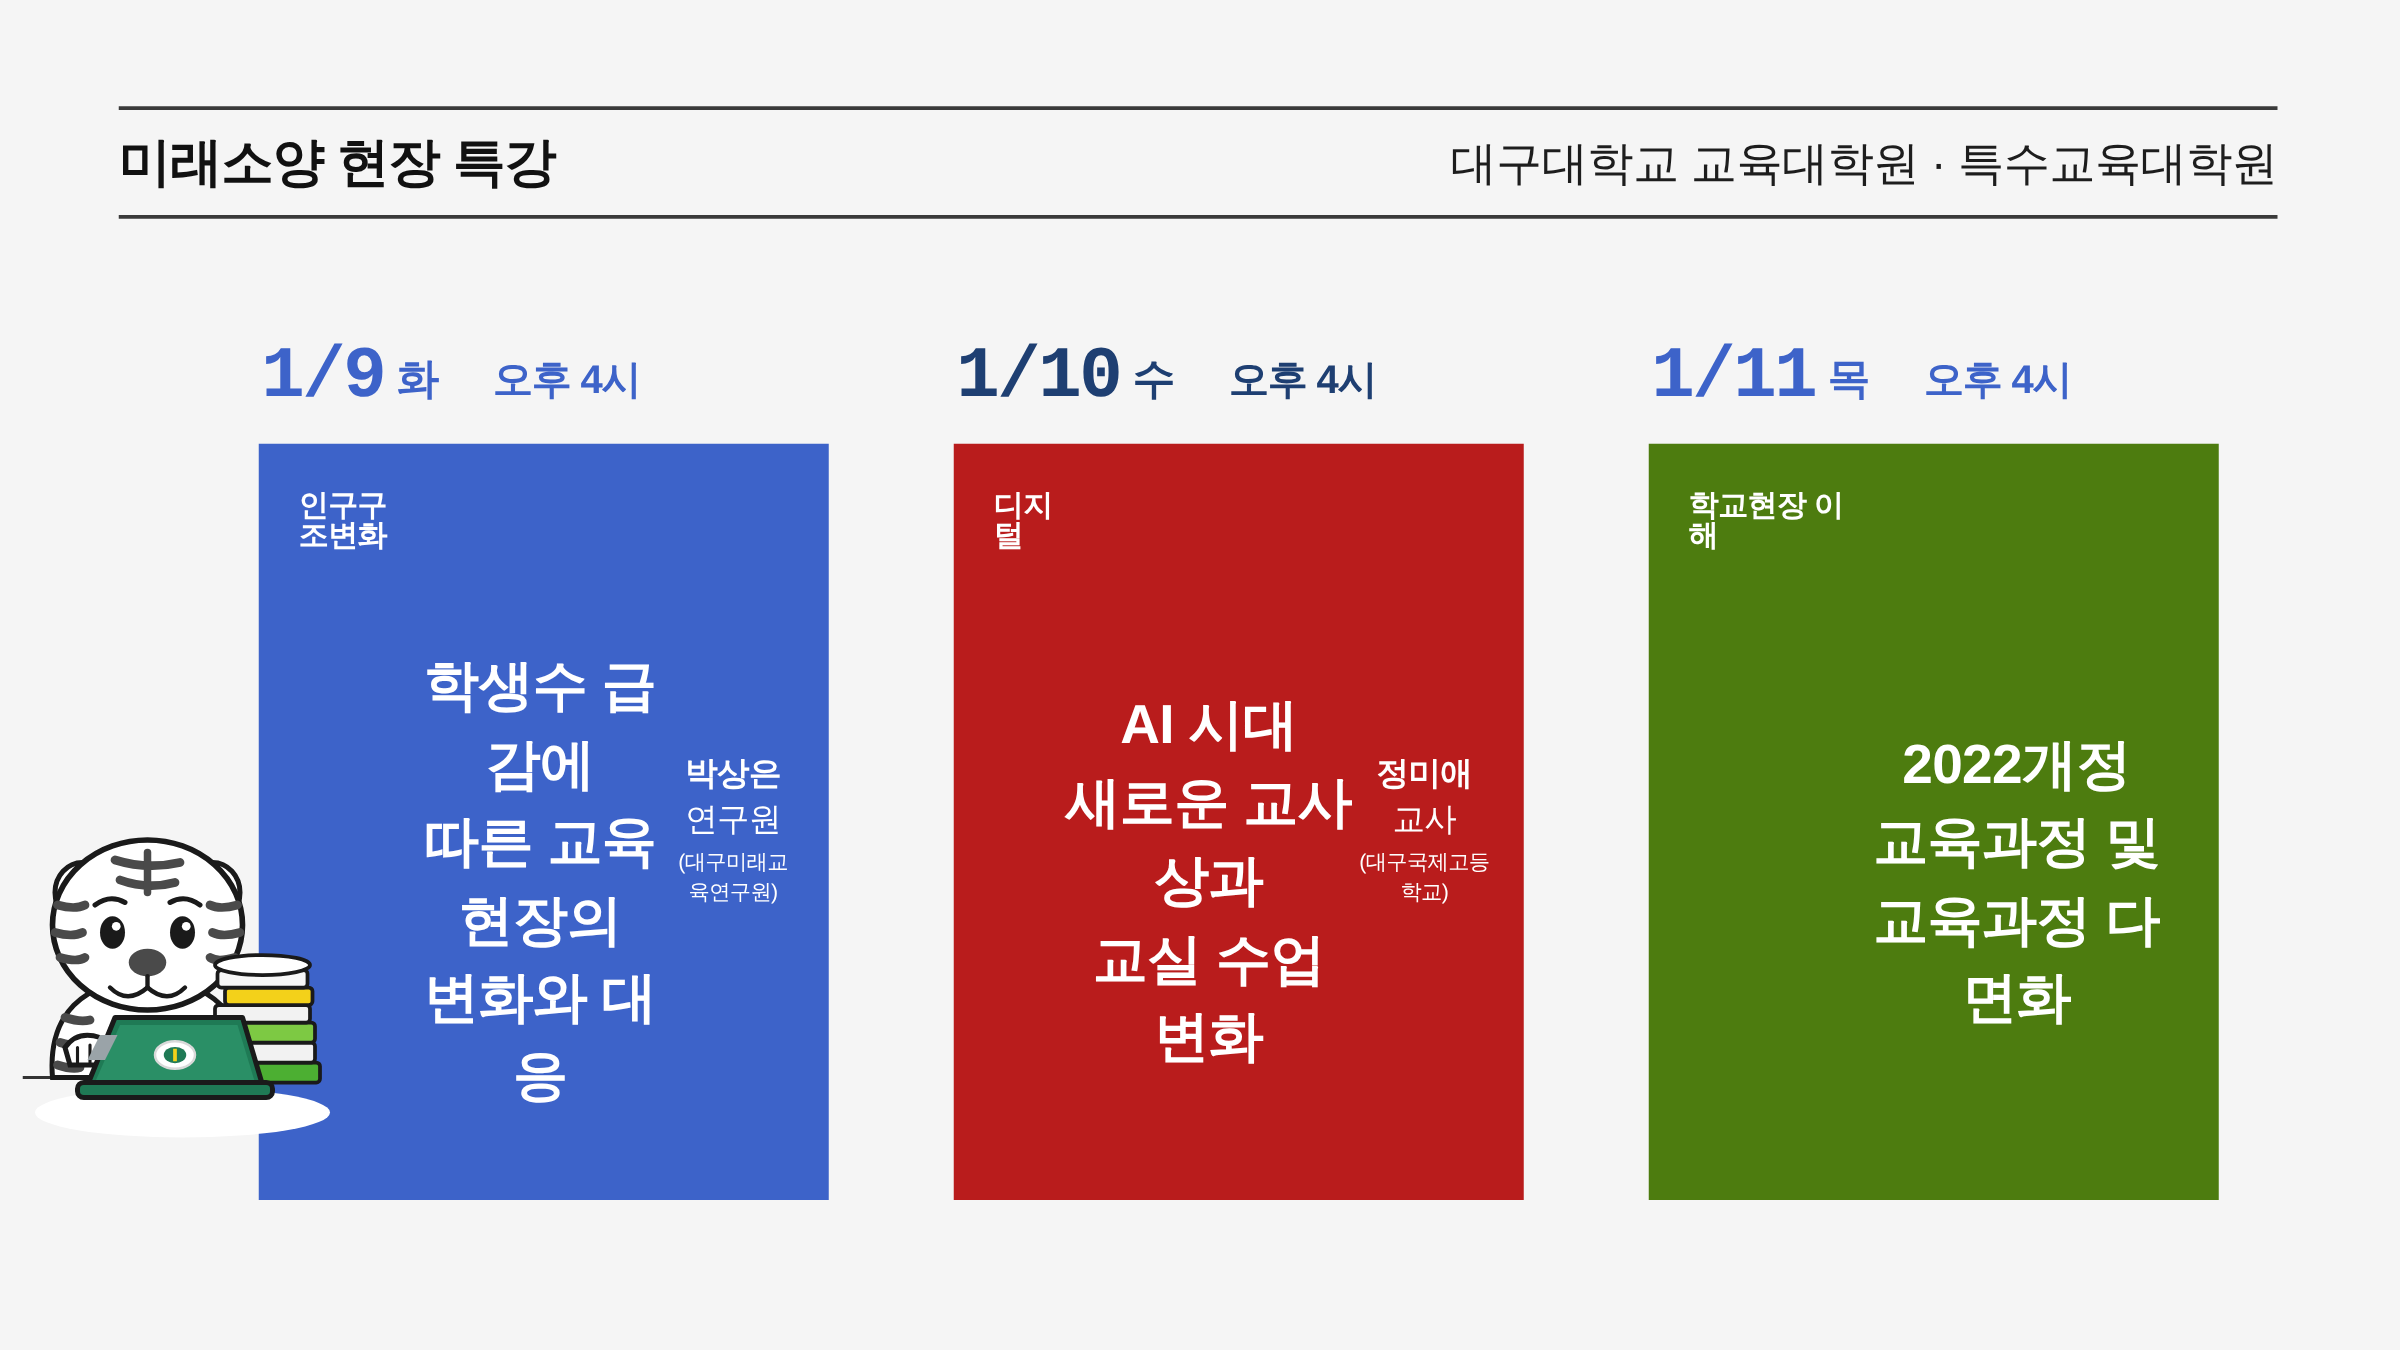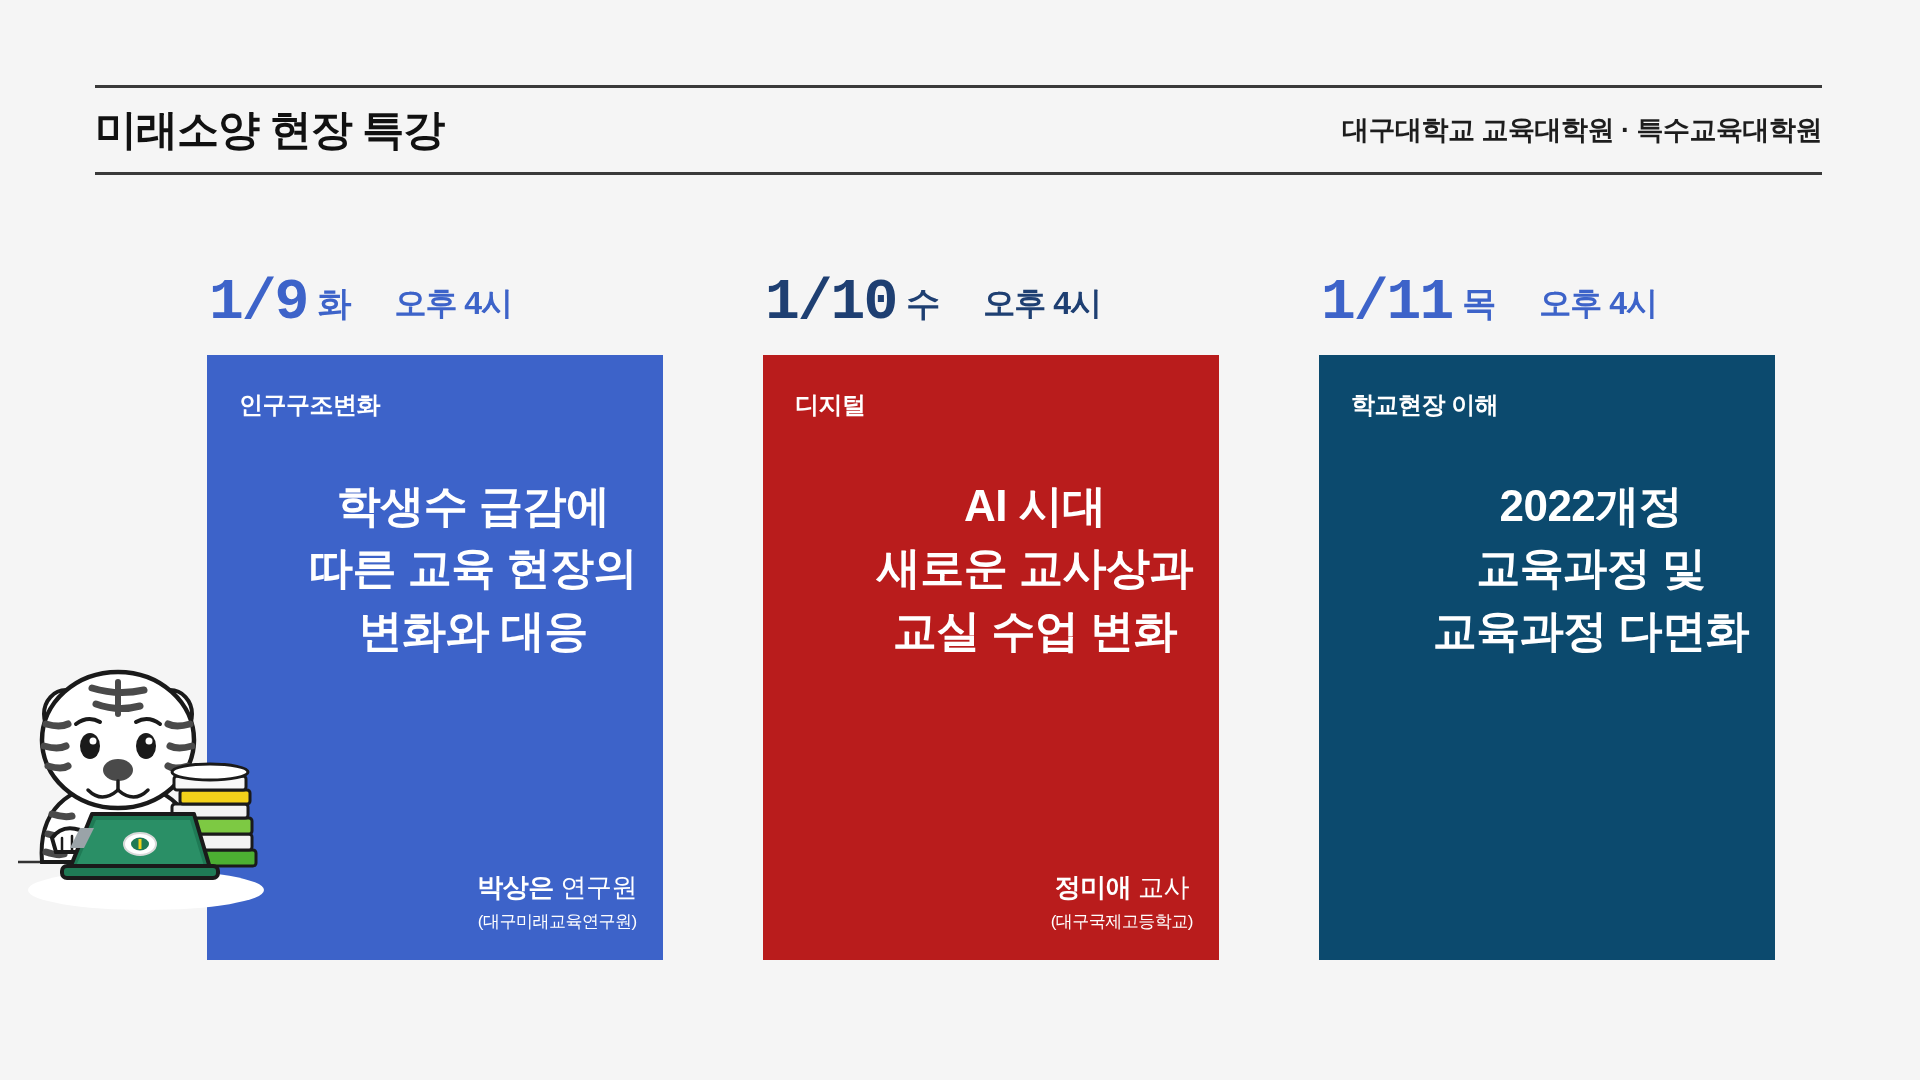--- a/index.html
+++ b/index.html
@@ -34,22 +34,22 @@
   }
   .header-title {
     font-size: 42px;
     font-weight: 700;
     color: #111111;
     letter-spacing: -1px;
     line-height: 1;
     white-space: nowrap;
   }
   .header-org {
-    font-size: 27px;
-    font-weight: 700;
+    font-size: 37px;
+    font-weight: 400;
     color: #1d1d1d;
     letter-spacing: -0.5px;
     line-height: 1;
     white-space: nowrap;
   }
 
   
   .sessions {
     position: absolute;
     left: 207px;
@@ -92,22 +92,22 @@
     line-height: 1;
     margin-left: 44px;
     letter-spacing: -1px;
   }
 
   .card {
     flex: 1;
     box-sizing: border-box;
     padding: 38px 26px 30px 26px;
     display: flex;
-    flex-direction: column;
-    align-items: flex-end;
+    flex-direction: row;
+    align-items: center;
     color: #ffffff;
   }
   .card-tag {
     align-self: flex-start;
     font-size: 24px;
     font-weight: 700;
     letter-spacing: -0.5px;
     line-height: 1;
     margin-left: 6px;
   }
@@ -198,21 +198,21 @@
         </div>
       </div>
     </div>
 
     <div class="session">
       <div class="session-date-row">
         <span class="date-num" style="color: rgb(61, 99, 201);">1/11</span>
         <span class="date-day" style="color: rgb(61, 99, 201);">목</span>
         <span class="date-time" style="color: rgb(61, 99, 201);">오후 4시</span>
       </div>
-      <div class="card" style="background: #0c4a6e;">
+      <div class="card" style="background: #4d7c0f;">
         <div class="card-tag">학교현장 이해</div>
         <div class="card-title">2022개정
 교육과정 및
 교육과정 다면화</div>
         <div class="card-spacer"></div>
       </div>
     </div>
 
   </div>
 

